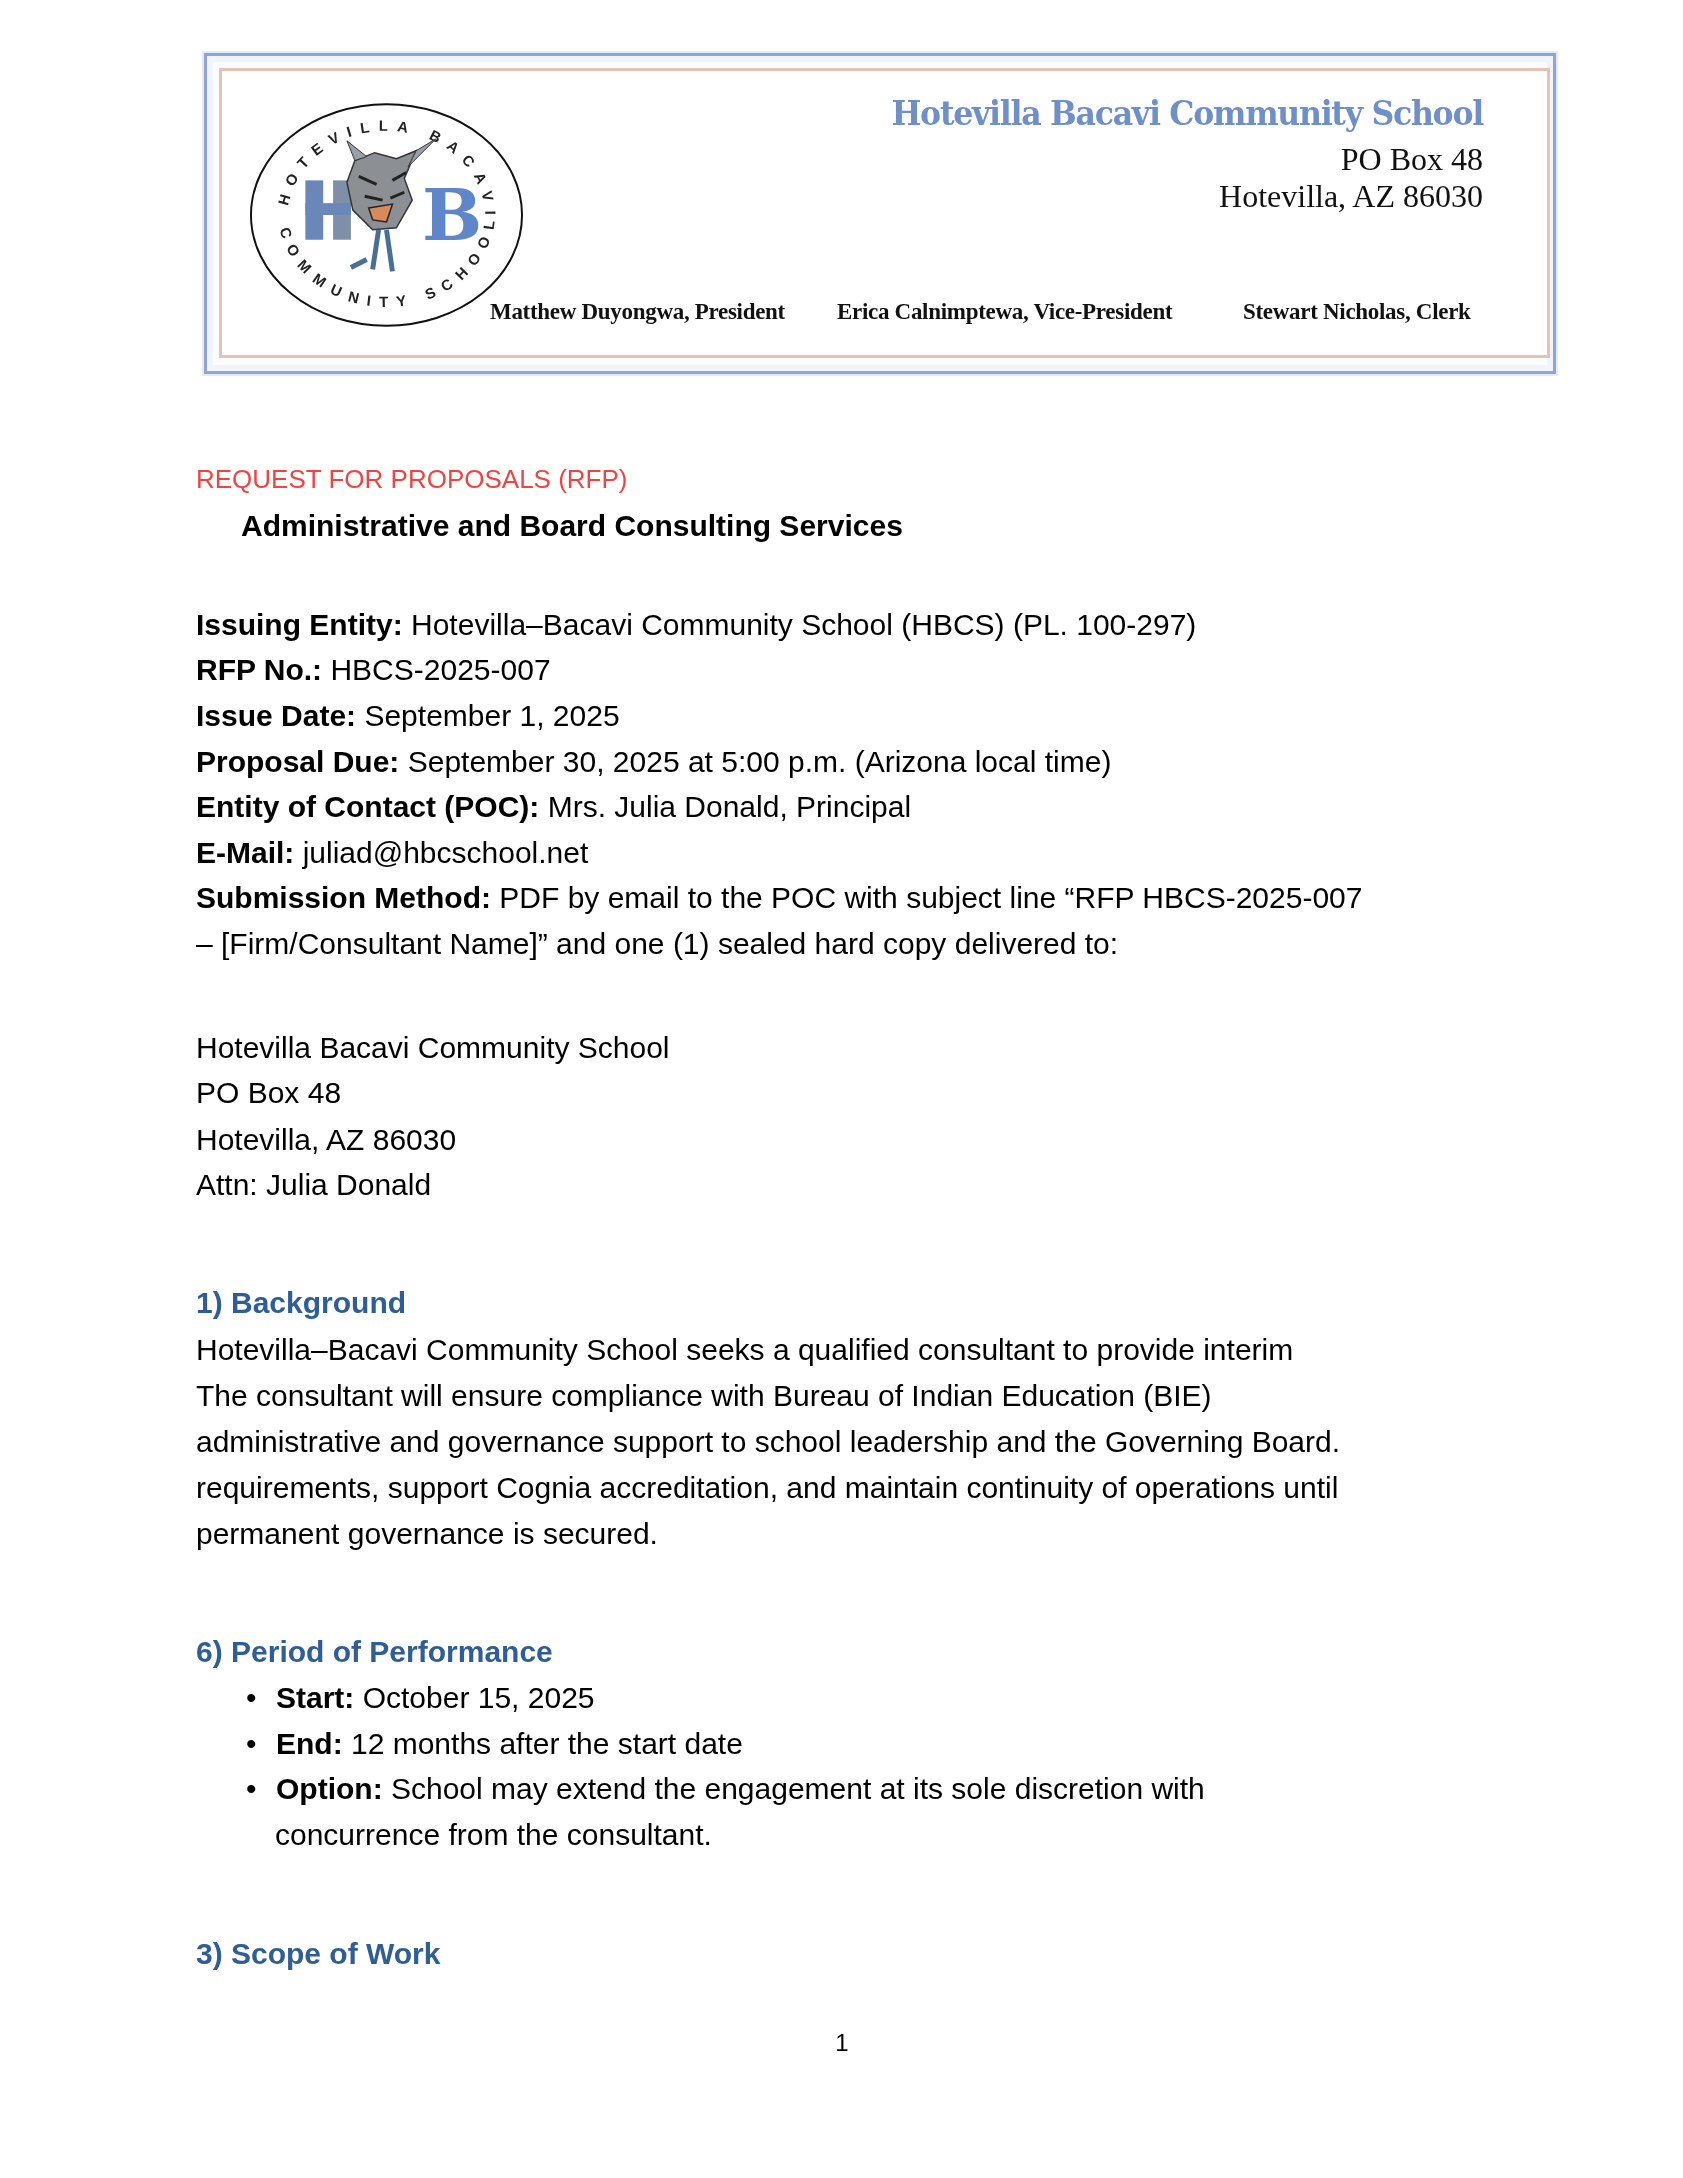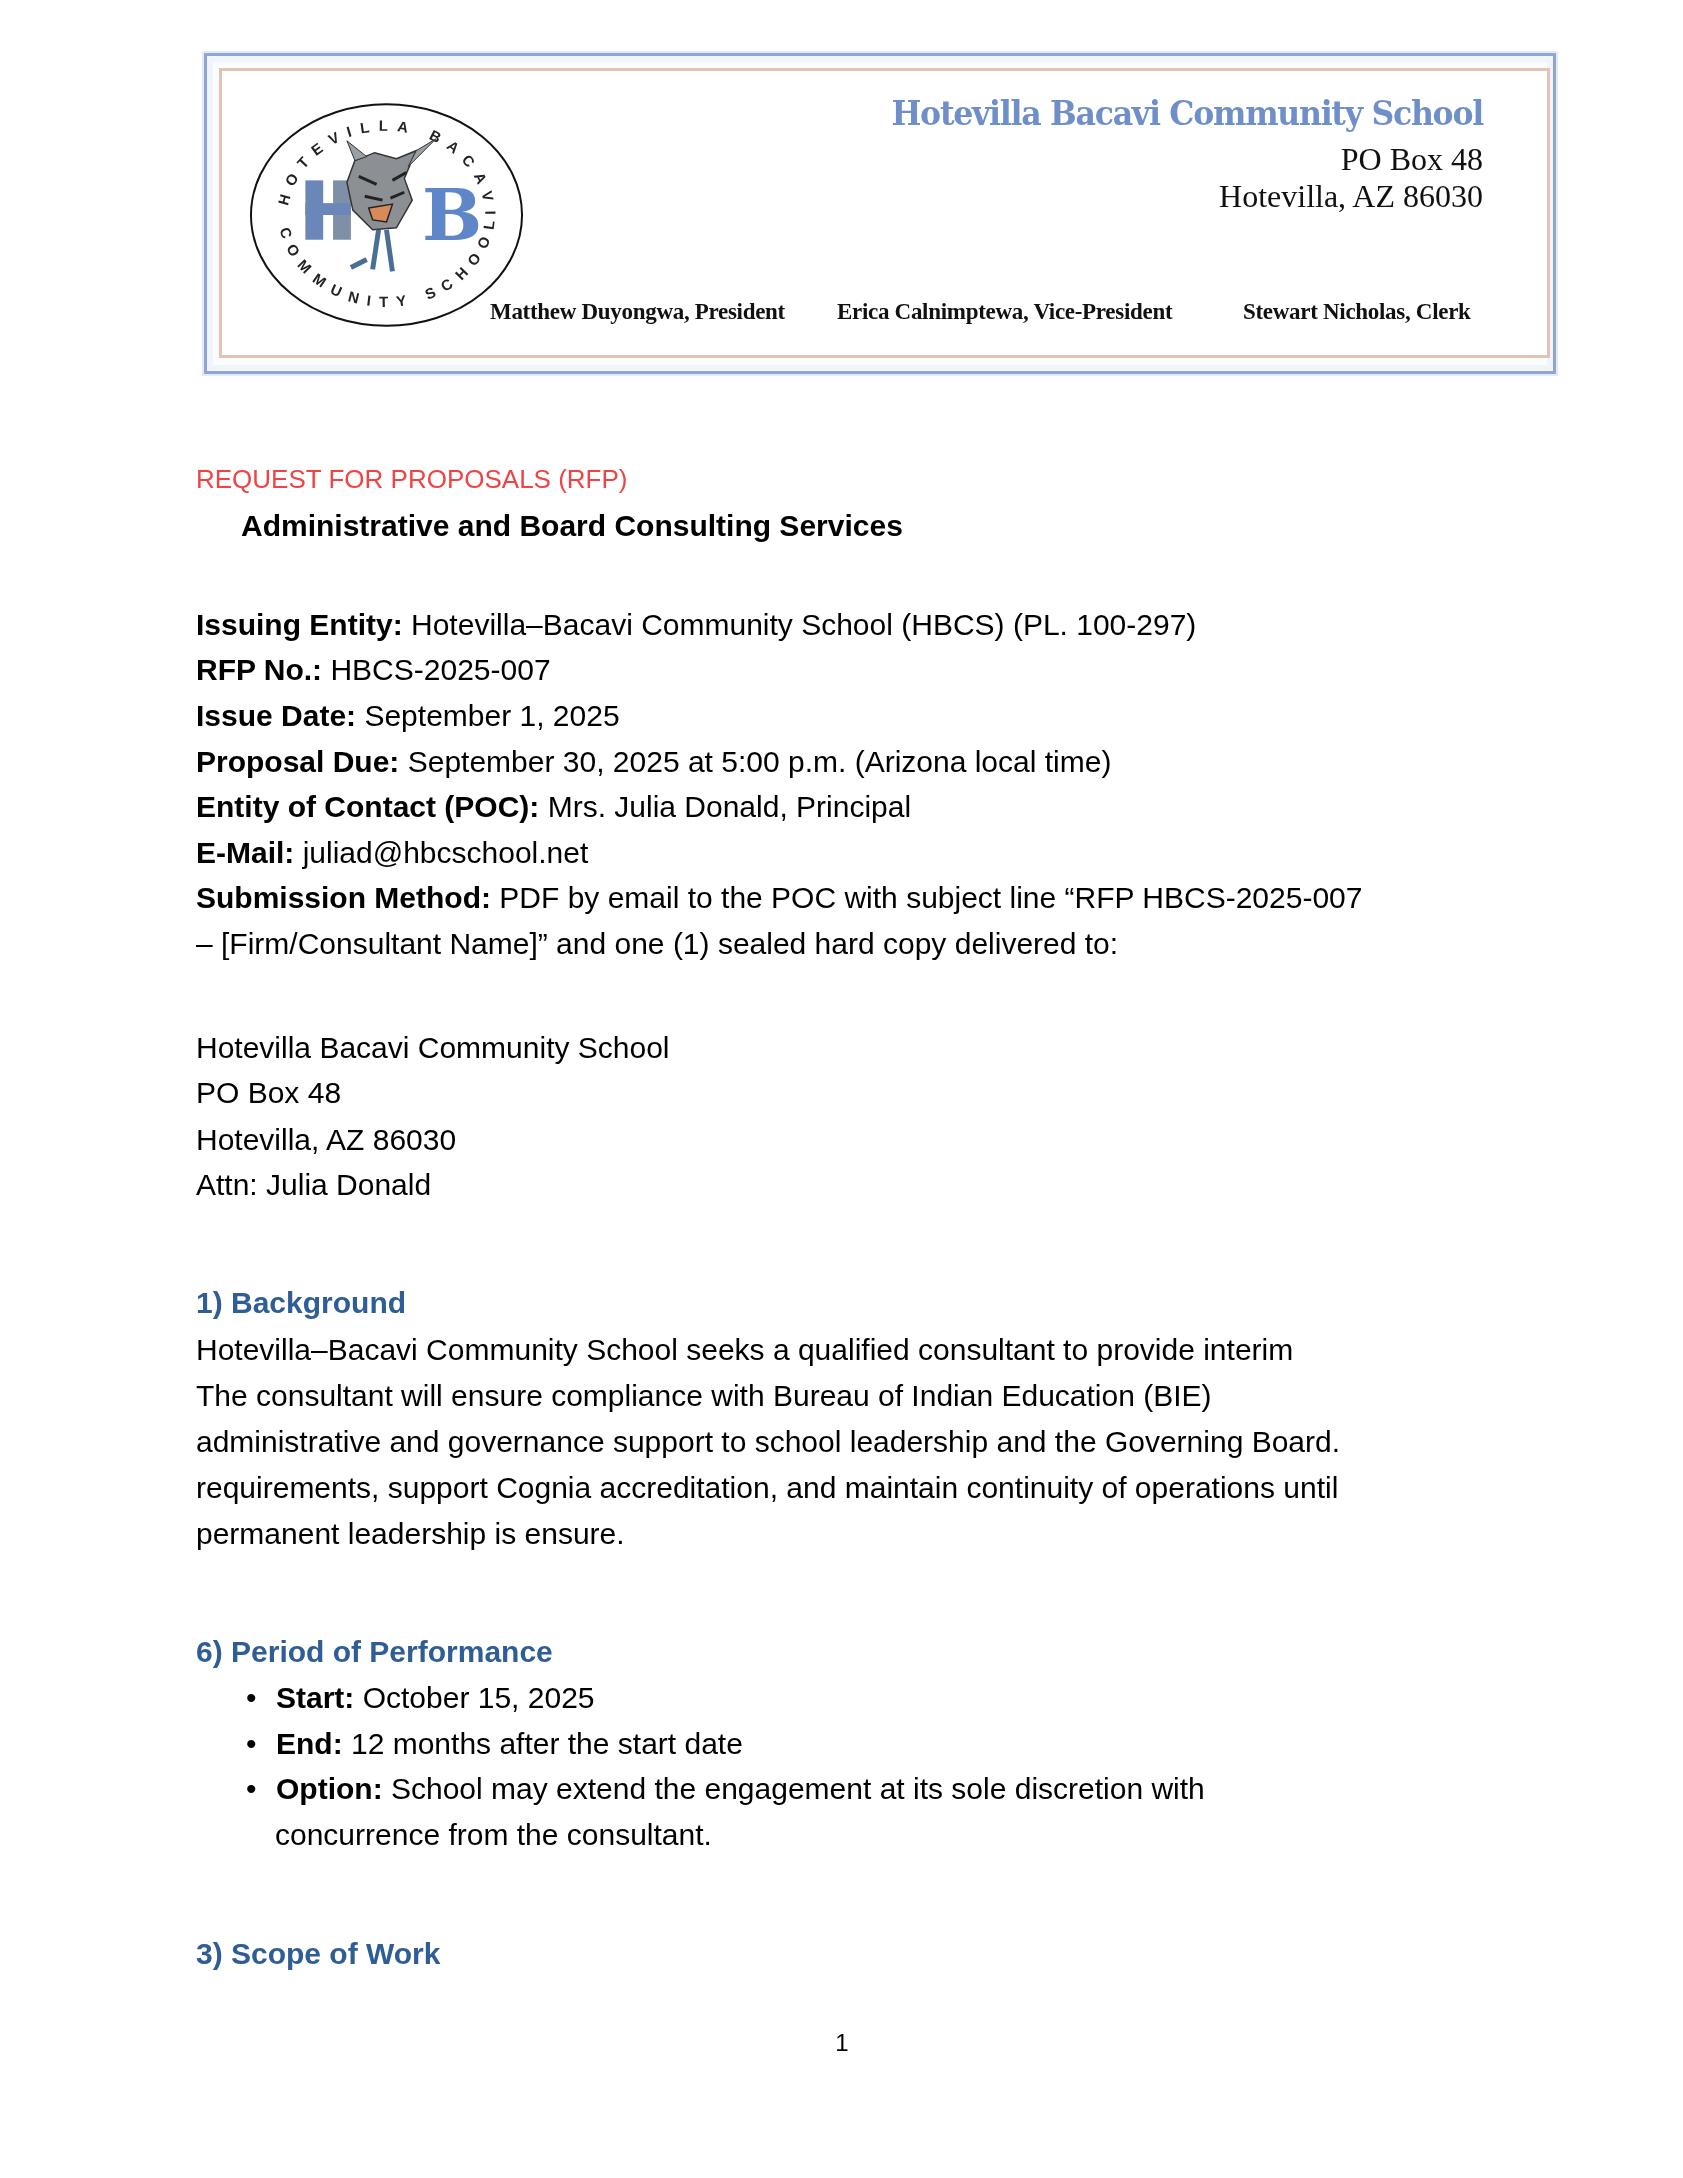--- a/index.html
+++ b/index.html
@@ -104,21 +104,21 @@
 <div class="abs line" style="top:1070px;">PO Box 48</div>
 <div class="abs line" style="top:1117px;">Hotevilla, AZ 86030</div>
 <div class="abs line" style="top:1162px;">Attn:  Julia Donald</div>
 
 <div class="abs sec-head" style="top:1280px;">1) Background</div>
 <div class="abs para">
   <span>Hotevilla–Bacavi Community School seeks a qualified consultant to provide interim</span>
   <span>The consultant will ensure compliance with Bureau of Indian Education (BIE)</span>
   <span>administrative and governance support to school leadership and the Governing Board.</span>
   <span>requirements, support Cognia accreditation, and maintain continuity of operations until</span>
-  <span>permanent leadership is ensure.</span>
+  <span>permanent governance is secured.</span>
 </div>
 
 <div class="abs sec-head" style="top:1629px;">6) Period of Performance</div>
 <div class="abs bullet" style="top:1675px;">
   <span class="dot">•</span><b>Start:</b><span> October 15, 2025</span>
 </div>
 <div class="abs bullet" style="top:1721px;">
   <span class="dot">•</span><b>End:</b><span> 12 months after the start date</span>
 </div>
 <div class="abs bullet" style="top:1766px;">

